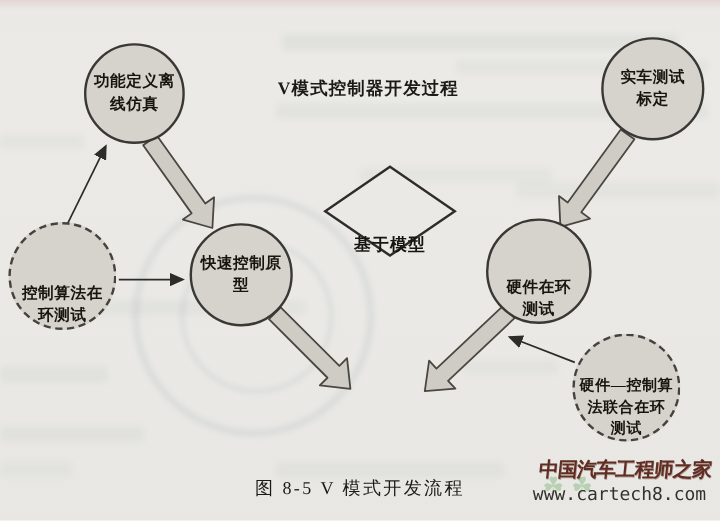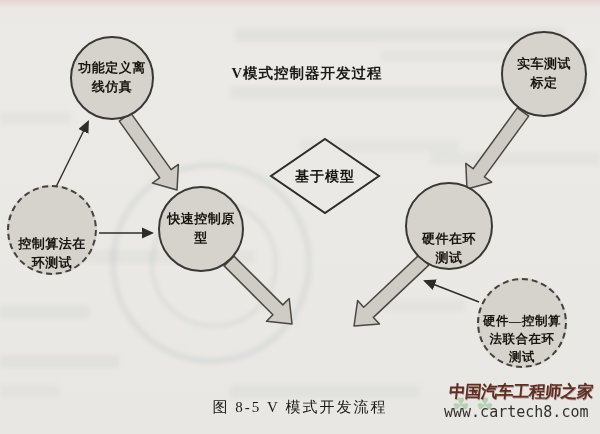--- a/index.html
+++ b/index.html
@@ -41,20 +41,21 @@
     font-weight:bold;
     line-height:1.45;
     letter-spacing:0.5px;
     color:#17150f;
   }
   .diamond-label{
     position:absolute;
     text-align:center;
     font-size:14px;font-weight:bold;letter-spacing:1px;
     color:#17150f;
+    margin-top:27px;
   }
   .title{
     position:absolute;
     text-align:center;
     font-size:14.5px;
     letter-spacing:1px;
     color:#1c1a16;
     font-weight:bold;
   }
   .caption{

